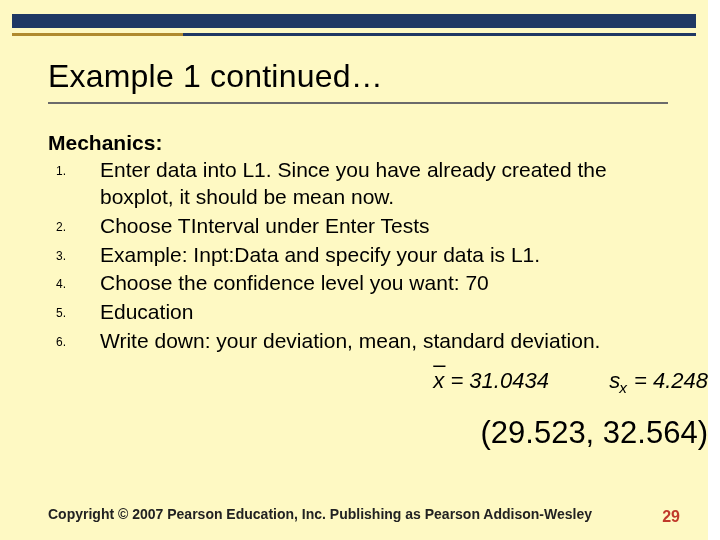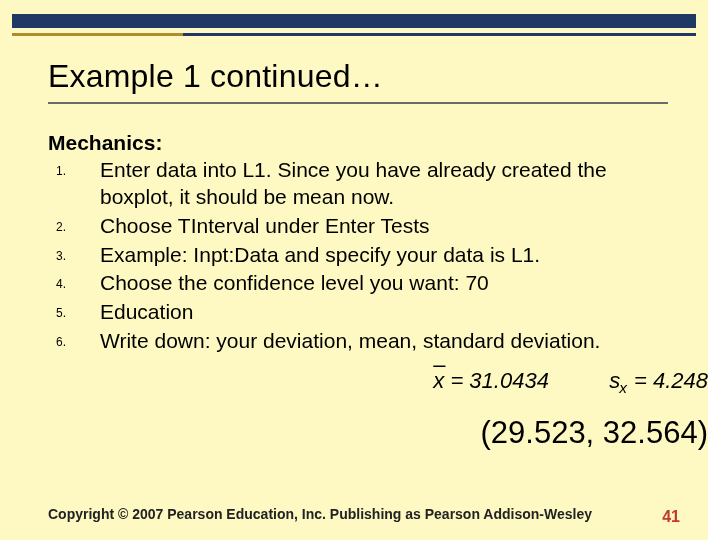--- a/index.html
+++ b/index.html
@@ -178,15 +178,15 @@
       <span>31.0434</span>
       <span class="gap"></span>
       <span class="s-sub">s<sub style="font-size:0.7em; font-style:italic; position:relative; bottom:0; left:-1px;">x</sub></span>
       <span> = </span>
       <span>4.248</span>
     </div>
     <div class="row2">(29.523, 32.564)</div>
   </div>
 
   <div class="footer">Copyright © 2007 Pearson Education, Inc. Publishing as Pearson Addison-Wesley</div>
-  <div class="pagenum">41</div>
+  <div class="pagenum">29</div>
 
 </div>
 
 </body></html>

